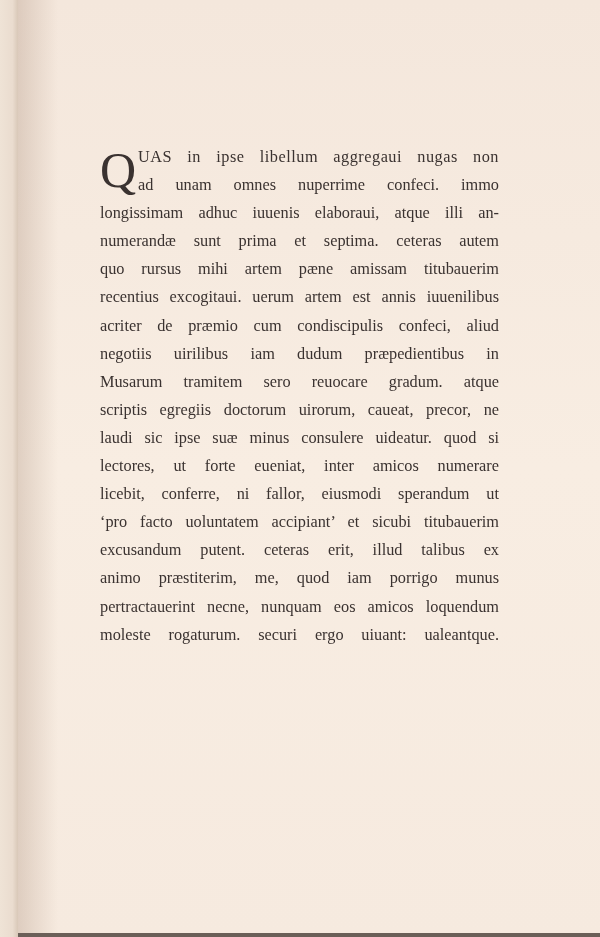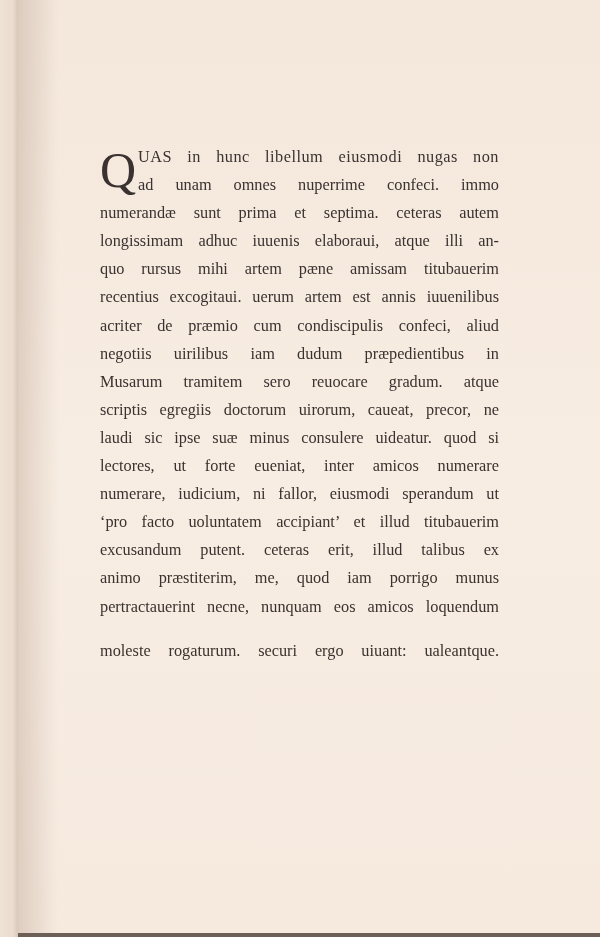--- a/index.html
+++ b/index.html
@@ -46,33 +46,33 @@
 </style>
 </head>
 <body>
 
 <div class="gutter"></div>
 <div class="page"></div>
 <div class="gutter-shadow"></div>
 
 <div class="text-block">
   <span class="dropcap">Q</span>
-  <span class="line first smallcaps">UAS in hunc libellum eiusmodi nugas non</span>
+  <span class="line first smallcaps">UAS in ipse libellum aggregaui nugas non</span>
   <span class="line indent">ad unam omnes nuperrime confeci.   immo</span>
+  <span class="line">longissimam adhuc iuuenis elaboraui, atque illi an-</span>
   <span class="line">numerandæ sunt prima et septima.   ceteras autem</span>
-  <span class="line">longissimam adhuc iuuenis elaboraui, atque illi an-</span>
   <span class="line">quo rursus mihi artem pæne amissam titubauerim</span>
   <span class="line">recentius excogitaui.  uerum artem est annis iuuenilibus</span>
   <span class="line">acriter de præmio cum condiscipulis confeci, aliud</span>
   <span class="line">negotiis uirilibus iam dudum præpedientibus in</span>
   <span class="line">Musarum tramitem sero reuocare gradum.   atque</span>
   <span class="line">scriptis egregiis doctorum uirorum, caueat, precor, ne</span>
   <span class="line">laudi sic ipse suæ minus consulere uideatur.  quod si</span>
   <span class="line">lectores, ut forte eueniat, inter amicos numerare</span>
-  <span class="line">numerare, iudicium, ni fallor, eiusmodi sperandum ut</span>
-  <span class="line">‘pro facto uoluntatem accipiant’ et illud titubauerim</span>
+  <span class="line">licebit, conferre, ni fallor, eiusmodi sperandum ut</span>
+  <span class="line">‘pro facto uoluntatem accipiant’ et sicubi titubauerim</span>
   <span class="line">excusandum putent.  ceteras erit, illud talibus ex</span>
   <span class="line">animo præstiterim, me, quod iam porrigo munus</span>
   <span class="line">pertractauerint necne, nunquam eos amicos loquendum</span>
-  <span class="line" style="text-align-last: justify; margin-top: 16px;">moleste rogaturum.  securi ergo uiuant: ualeantque.</span>
+  <span class="line" style="text-align-last: justify;">moleste rogaturum.  securi ergo uiuant: ualeantque.</span>
 </div>
 
 <div class="bottom-edge"></div>
 
 </body></html>

